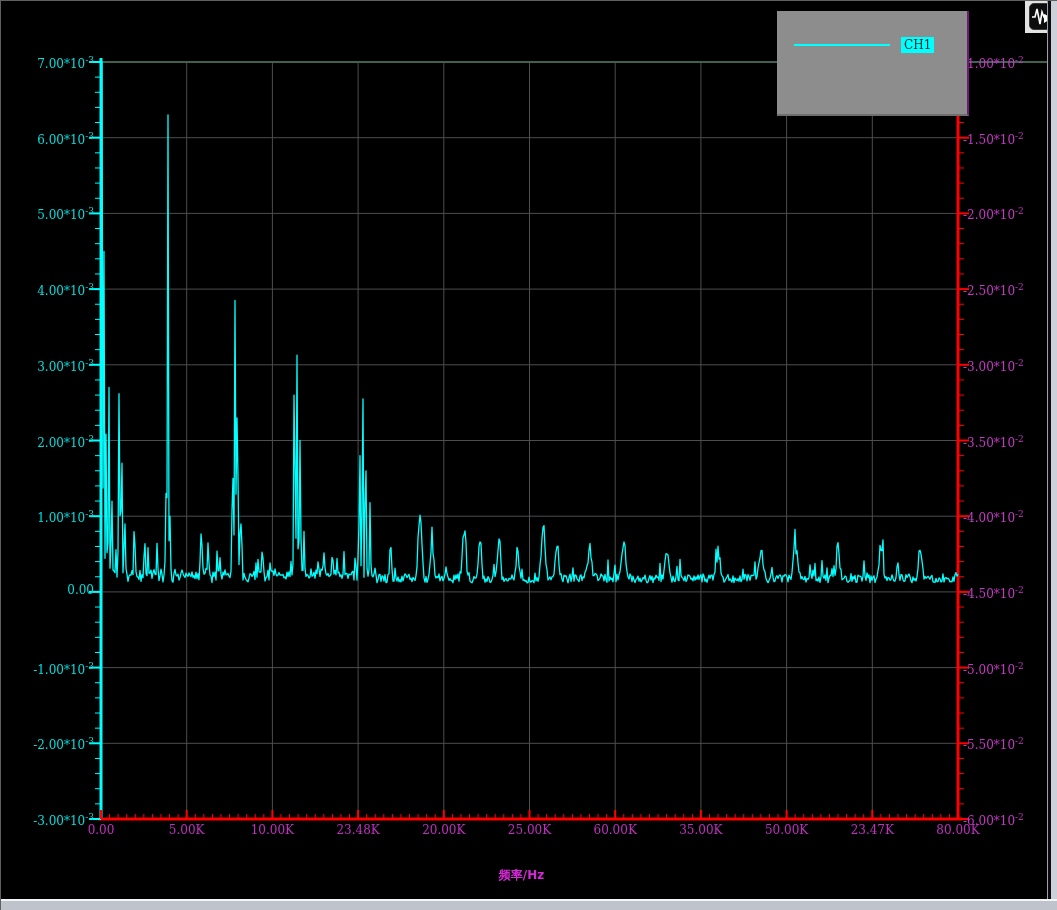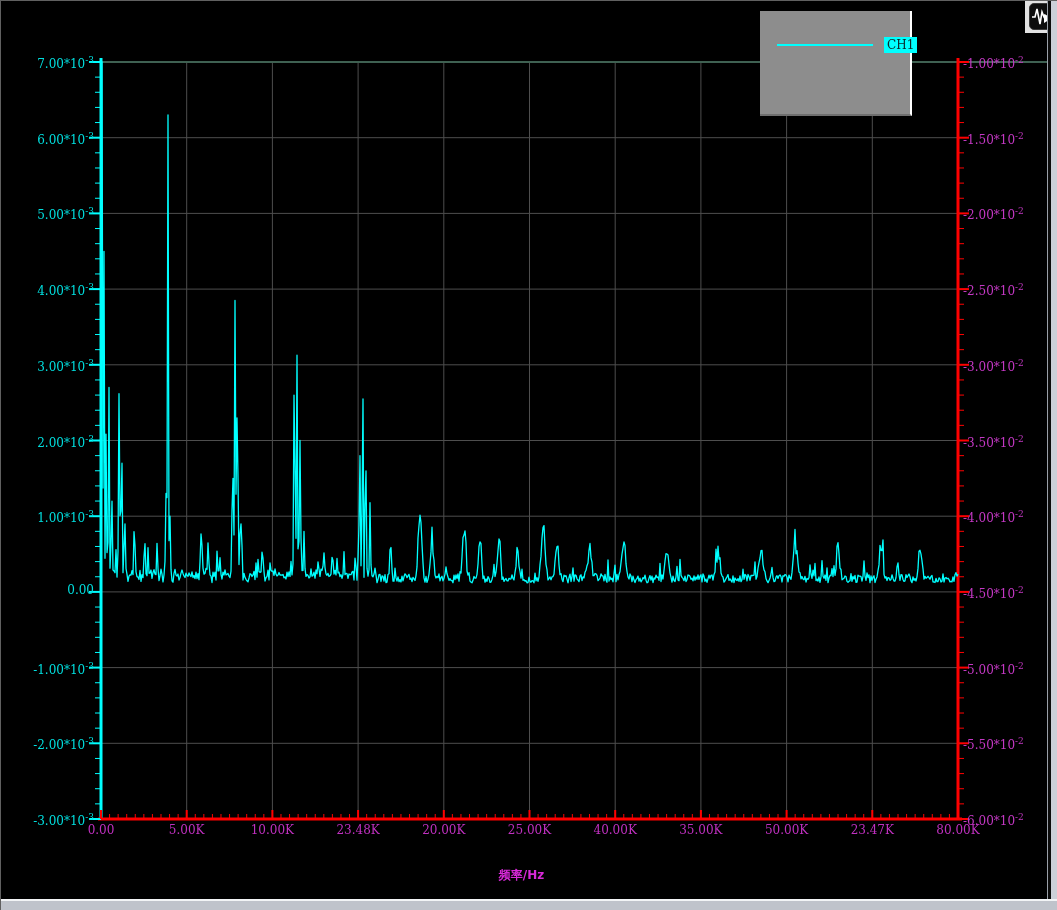--- a/index.html
+++ b/index.html
@@ -9,22 +9,22 @@
           border-top:1px solid #606060;border-left:1px solid #606060;box-sizing:border-box;}
   #chart{position:absolute;left:0;top:0;}
   .plot-title{position:absolute;left:100px;top:18px;width:857px;text-align:center;
               font-size:19px;letter-spacing:3px;font-family:"DejaVu Sans",sans-serif;
               text-shadow:0 0 4px rgba(200,0,200,.8);}
   .xlabel{position:absolute;left:92px;top:866px;width:857px;text-align:center;
           font-size:12px;font-weight:bold;font-family:"DejaVu Sans",sans-serif;}
   .tick{position:absolute;font-size:12px;line-height:14px;white-space:nowrap;}
   .tick sup{font-size:9px;}
   .tick.x{transform:translateX(-50%);}
-  .legend{position:absolute;left:759px;top:10px;width:152px;height:105px;
-          border-right:2px solid #ffffff;border-bottom:2px solid #6f6f6f;box-sizing:border-box;}
+  .legend{position:absolute;left:776px;top:10px;width:192px;height:105px;
+          border-right:2px solid #701a75;border-bottom:2px solid #6f6f6f;box-sizing:border-box;}
   .legend-line{position:absolute;left:17px;top:33px;width:96px;height:2px;}
   .legend-chip{position:absolute;left:124px;top:26px;font-size:12px;line-height:16px;
                padding:0 3px;}
   .tool-btn{position:absolute;left:1024px;top:0;width:33px;height:32px;background:#e2e2e2;}
   .tool-icon{position:absolute;left:4px;top:2px;width:26px;height:27px;background:#0d0d0d;
              border-radius:5px;border:1px solid #3a3a3a;box-sizing:border-box;}
   .frame-right{position:absolute;top:0;right:0;width:10px;height:100%;
                background:linear-gradient(to right,#9aa0a8 0 1px,#0c0c0c 1px 4px,#ccd0d8 4px 100%);}
   .frame-bottom{position:absolute;left:0;bottom:0;width:100%;height:11px;
                 background:linear-gradient(to bottom,#f2f4f6 0 2px,#bfc3cb 2px 100%);}
@@ -286,21 +286,21 @@
       <div class="tick right" style="left: 962px; top: 581.9px; color: rgb(196, 56, 196);">-4.50*10<sup>-2</sup></div>
       <div class="tick right" style="left: 962px; top: 657.6px; color: rgb(196, 56, 196);">-5.00*10<sup>-2</sup></div>
       <div class="tick right" style="left: 962px; top: 733.3px; color: rgb(196, 56, 196);">-5.50*10<sup>-2</sup></div>
       <div class="tick right" style="left: 962px; top: 809px; color: rgb(196, 56, 196); text-align: right;">-6.00*10<sup>-2</sup></div>
       <div class="tick x" style="left: 100px; top: 822px; color: rgb(192, 48, 192);">0.00</div>
       <div class="tick x" style="left: 185.7px; top: 822px; color: rgb(192, 48, 192);">5.00K</div>
       <div class="tick x" style="left: 271.4px; top: 822px; color: rgb(192, 48, 192);">10.00K</div>
       <div class="tick x" style="left: 357.1px; top: 822px; color: rgb(192, 48, 192);">23.48K</div>
       <div class="tick x" style="left: 442.8px; top: 822px; color: rgb(192, 48, 192);">20.00K</div>
       <div class="tick x" style="left: 528.5px; top: 822px; color: rgb(192, 48, 192);">25.00K</div>
-      <div class="tick x" style="left: 614.2px; top: 822px; color: rgb(192, 48, 192);">40.00K</div>
+      <div class="tick x" style="left: 614.2px; top: 822px; color: rgb(192, 48, 192);">60.00K</div>
       <div class="tick x" style="left: 699.9px; top: 822px; color: rgb(192, 48, 192);">35.00K</div>
       <div class="tick x" style="left: 785.6px; top: 822px; color: rgb(192, 48, 192);">50.00K</div>
       <div class="tick x" style="left: 871.3px; top: 822px; color: rgb(192, 48, 192);">23.47K</div>
       <div class="tick x" style="left: 957px; top: 822px; color: rgb(192, 48, 192);">80.00K</div>
     </div>
 
   <div class="xlabel" style="color: rgb(216, 41, 216);">频率/Hz</div>
 
   <div class="legend" style="background: rgb(141, 141, 141);">
     <div class="legend-line" style="background: rgb(0, 255, 255);"></div>

